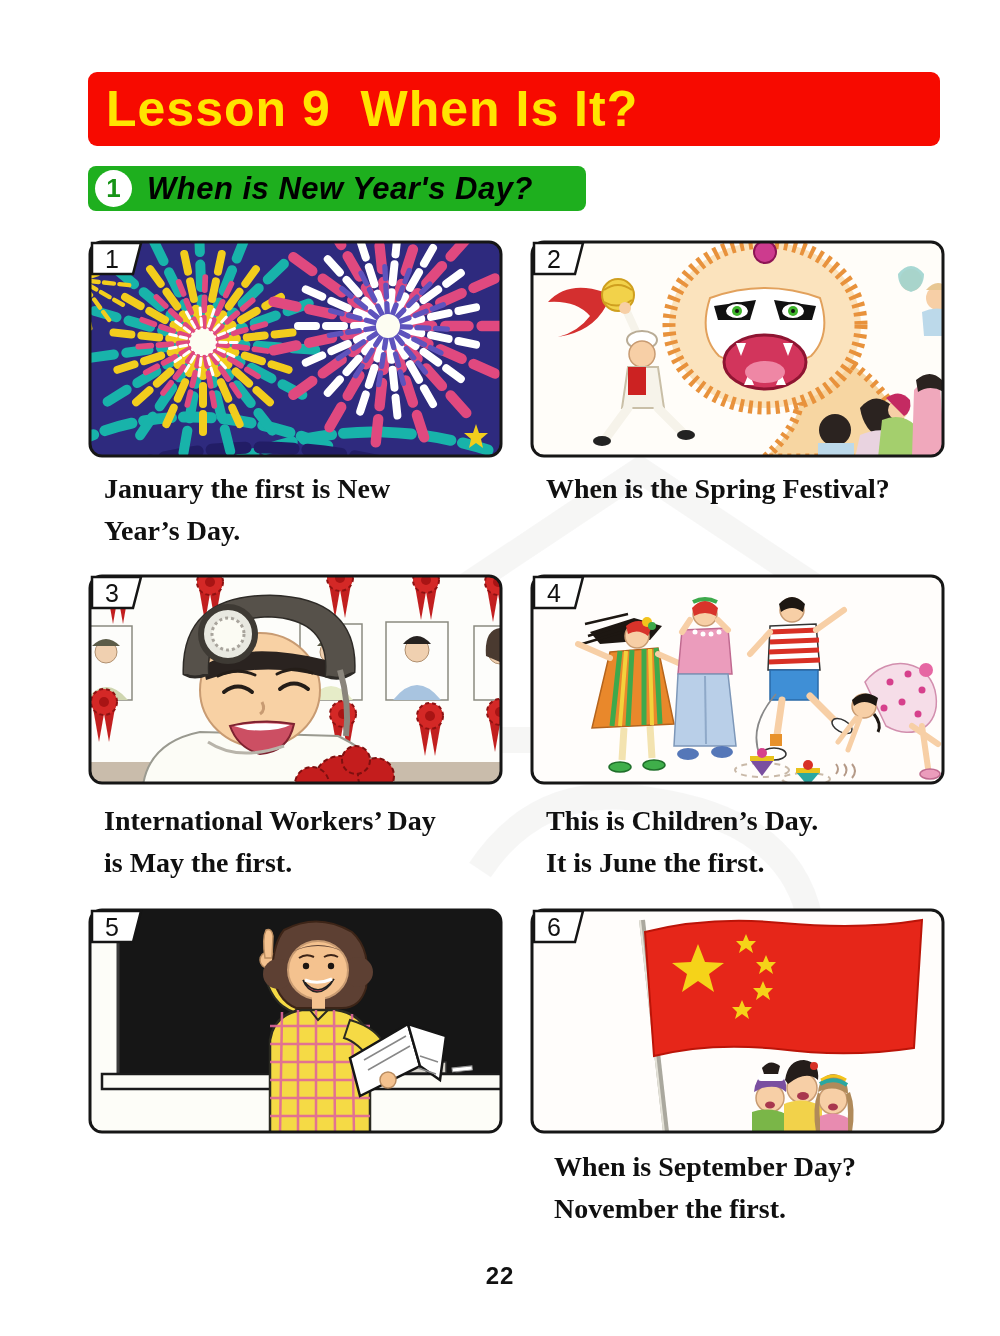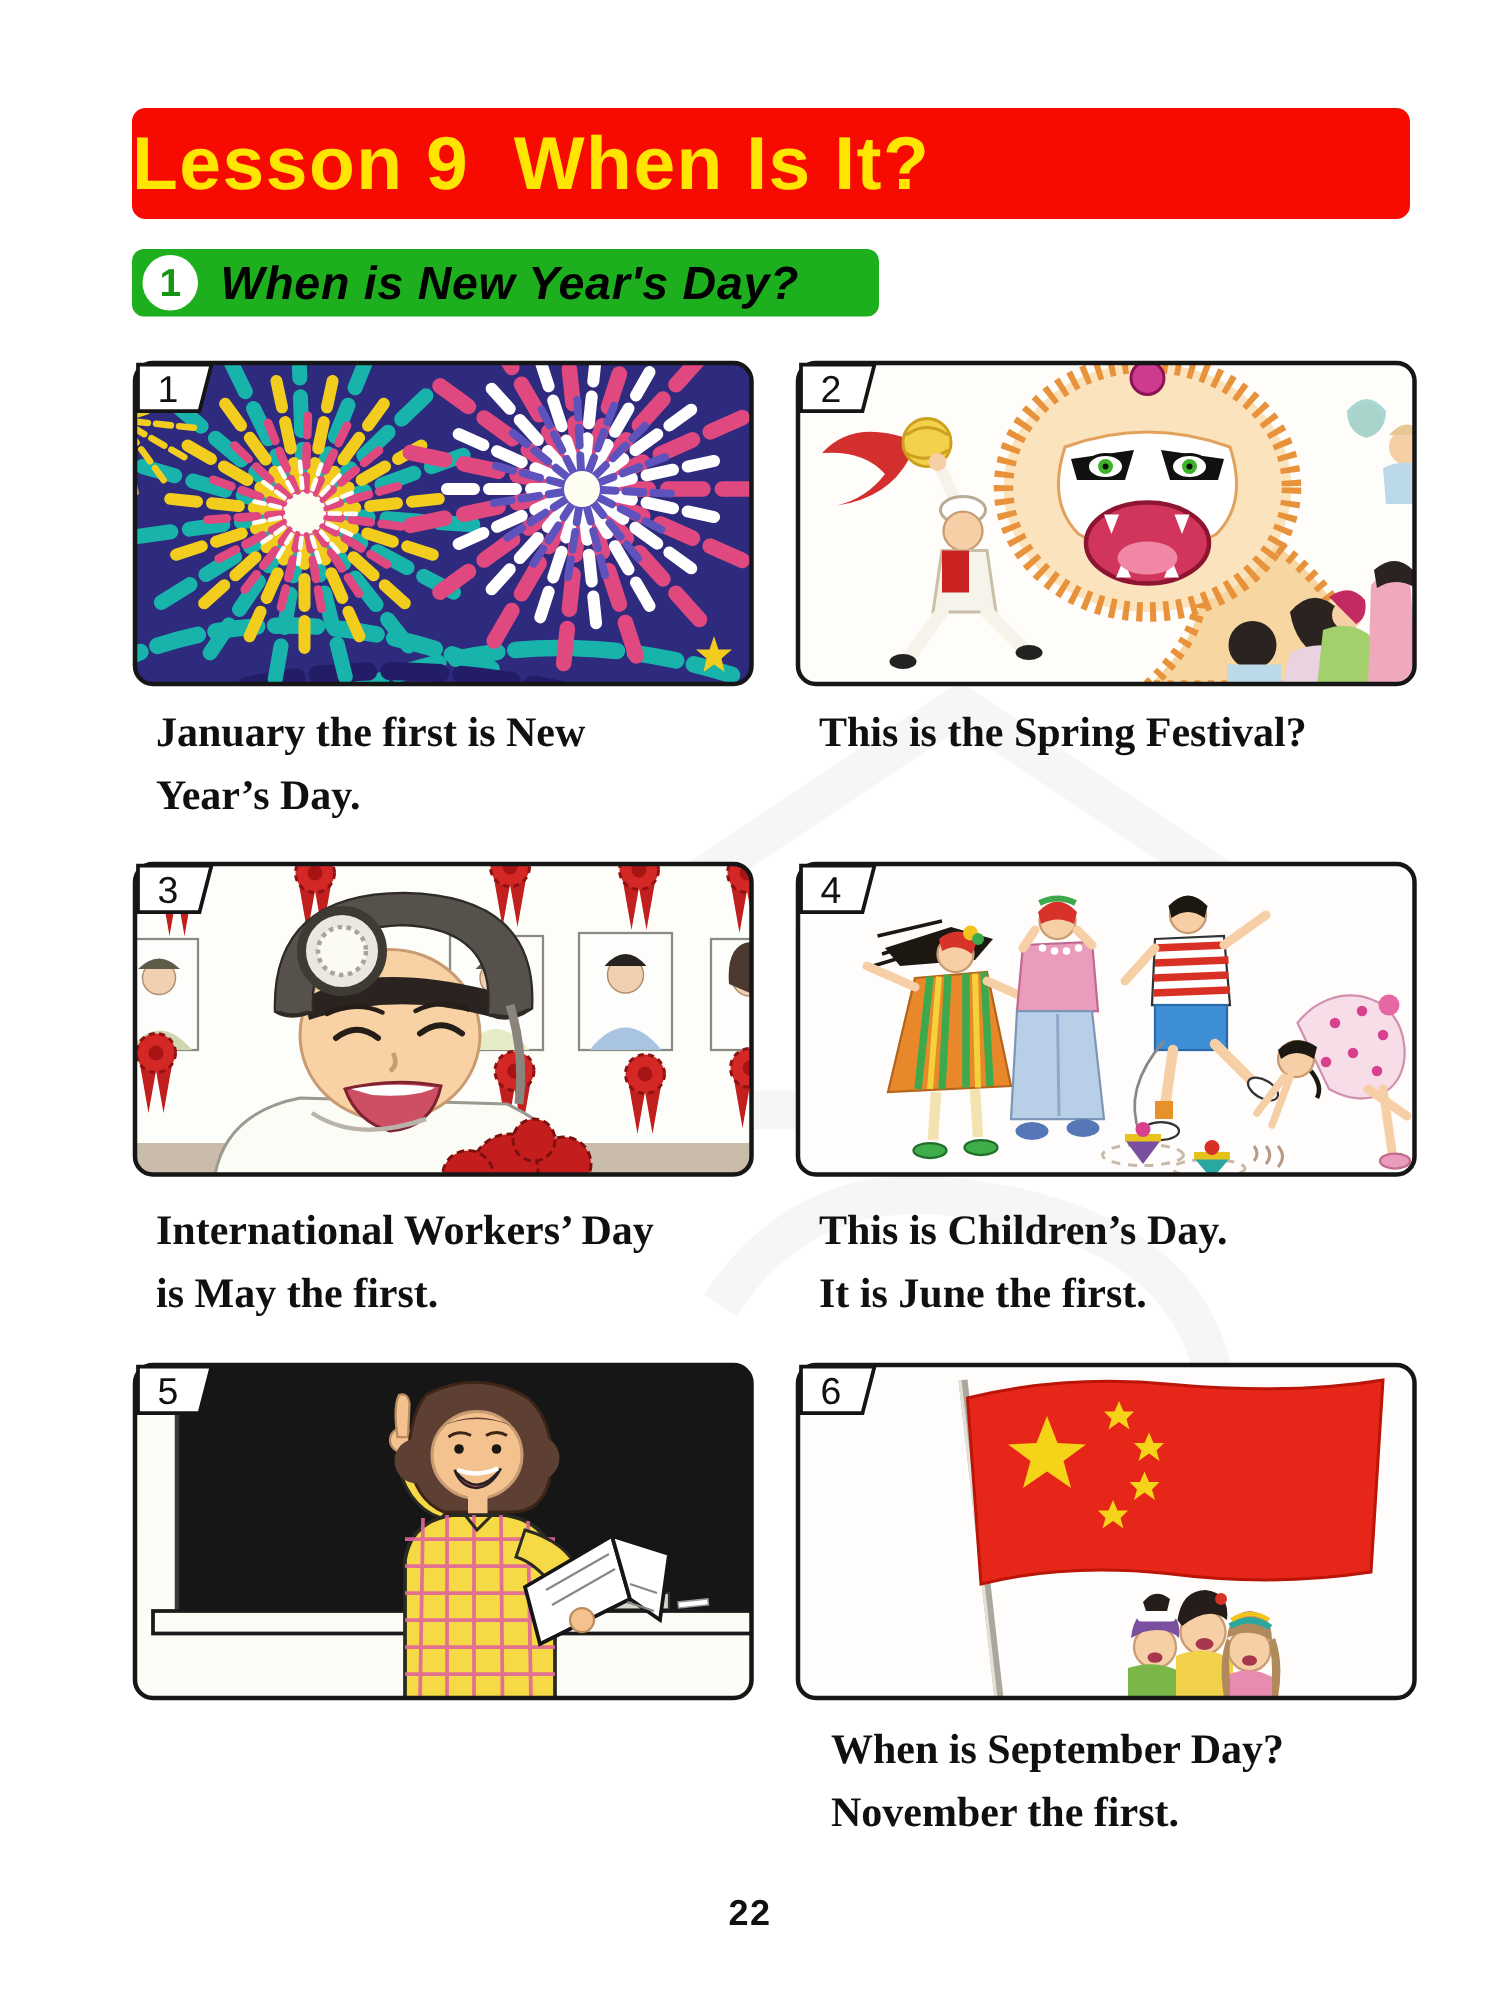--- a/index.html
+++ b/index.html
@@ -6,21 +6,21 @@
   #page{position:relative;width:1000px;height:1336px;background:#ffffff;overflow:hidden;
         font-family:"Liberation Sans",sans-serif;}
 
   
   #watermark{position:absolute;left:390px;top:440px;opacity:0.07;pointer-events:none;}
 
   
   #lesson-banner{position:absolute;left:88px;top:72px;width:852px;height:74px;
     background:#f70a00;border-radius:9px;display:flex;align-items:center;}
   #lesson-title{color:#ffe500;font-size:50px;font-weight:900;letter-spacing:1px;
-    white-space:pre;margin:0;font-family:"Liberation Sans",sans-serif;}
+    padding-left:18px;white-space:pre;margin:0;font-family:"Liberation Sans",sans-serif;}
 
   
   #section-banner{position:absolute;left:88px;top:166px;width:498px;height:45px;
     background:#1eaf1e;border-radius:8px;display:flex;align-items:center;}
   #section-circle{width:37px;height:37px;border-radius:50%;background:#ffffff;
     margin-left:7px;display:flex;align-items:center;justify-content:center;
     color:#169416;font-size:26px;font-weight:800;flex:0 0 auto;}
   #section-question{color:#f7e400;font-size:31px;font-weight:800;font-style:italic;
     margin-left:15px;white-space:pre;letter-spacing:0.5px;}
 
@@ -178,21 +178,21 @@
         <circle cx="408" cy="58" r="12" fill="#f7cfa6"></circle>
         <path d="M396,50 Q408,36 420,50 Z" fill="#e8c793"></path>
         <path d="M392,72 Q408,64 424,74 L424,96 L394,96 Z" fill="#bcd9ea"></path>
       </g>
       <rect x="2" y="2" width="411" height="214" rx="12" fill="none" stroke="#161616" stroke-width="3"></rect>
       <path d="M4,3 h49 l-8,31 h-41 z" fill="#fff" stroke="#151515" stroke-width="2.5"></path>
       <text class="badge-num" x="24" y="28" text-anchor="middle">2</text>
     </svg>
   </figure>
   <div class="caption" style="left:530px;top:468px">
-    <div>This is the Spring Festival?</div>
+    <div>When is the Spring Festival?</div>
   </div>
 
   <figure class="panel" style="left:88px;top:574px">
     <svg width="415" height="211" viewBox="0 0 415 211">
       <defs>
         <clipPath id="wk-clip">
             <rect x="2" y="2" width="411" height="207" rx="12"></rect>
           </clipPath>
         <g id="wk-rosette">
           <polygon points="-11,6 -5,40 1,6" fill="#c21f1f"></polygon>

